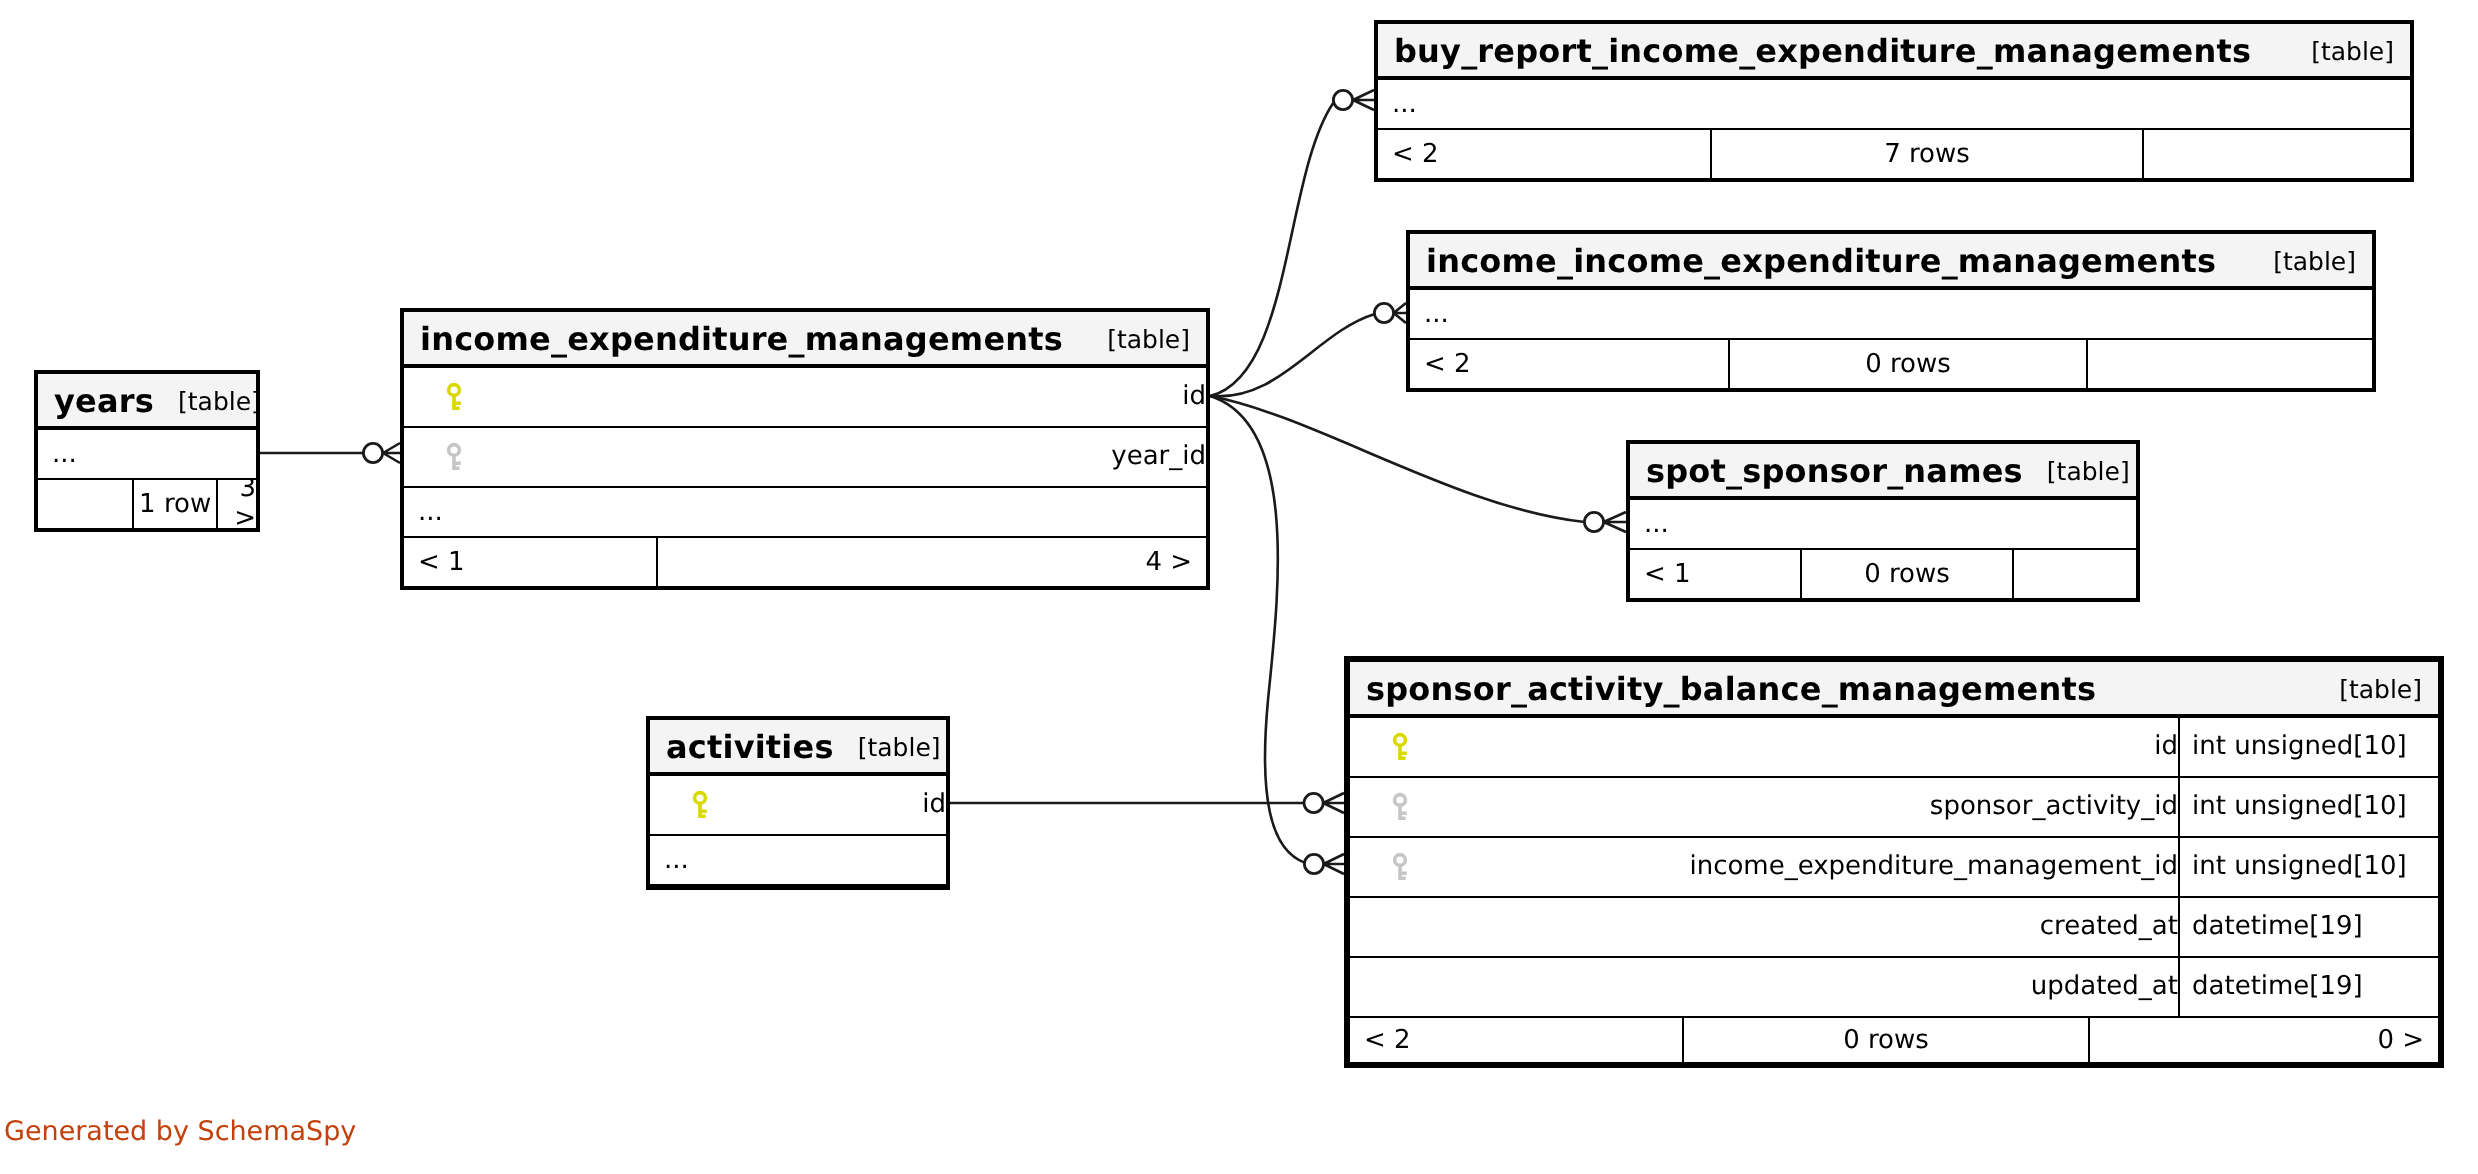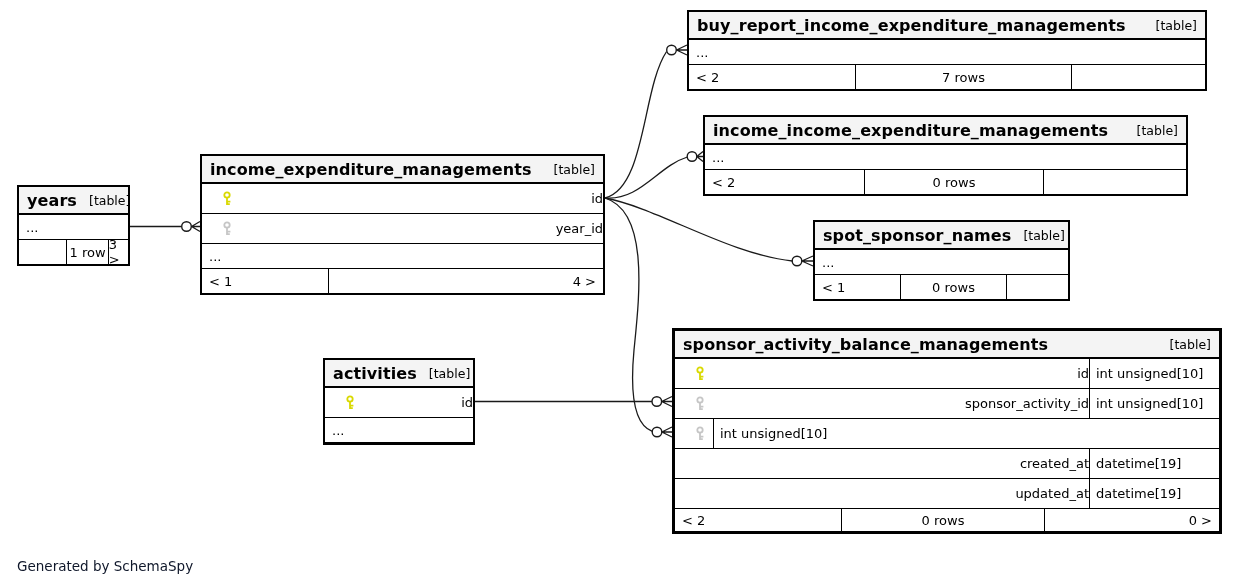--- a/index.html
+++ b/index.html
@@ -63,21 +63,21 @@
     align-items: center;
     border-left: 1.5px solid #000;
     padding-left: 6px;
     font-size: 13px;
   }
 
   .ftr { display: flex; height: 24px; font-size: 13px; align-items: stretch; }
   .f { display: flex; align-items: center; overflow: hidden; }
   .f + .f { border-left: 1.5px solid #000; }
   .f.al { justify-content: flex-start; padding-left: 7px; }
-  .f.ac { justify-content: center; }
+  .f.ac { justify-content: center; text-align: right; }
   .f.ar { justify-content: flex-end; padding-right: 7px; }
   .f.last { flex: 1 1 auto; }
 
   
   #t-years { left: 17px;  top: 185px; width: 113px; }
   #t-years .f1 { width: 22px; } #t-years .f2 { width: 50px; margin-left: 28px; }
 
   #t-iem   { left: 200px; top: 154px; width: 405px; }
   #t-iem .f1 { width: 126px; } #t-iem .f2 { width: 147px; }
 
@@ -112,24 +112,24 @@
   }
   #wires circle {
     fill: #ffffff;
     stroke: #1a1a1a;
     stroke-width: 1.4;
   }
 
   
   #gen-note {
     position: absolute;
-    left: 17px;
+    left: 2px;
     top: 558px;
     font-size: 13.5px;
-    color: #0f172a;
+    color: #c2410c;
   }
 </style>
 </head>
 <body>
 
 <svg id="wires">
 
   <g>
     <path d="M130 226.5 H181.5"></path>
     <circle cx="186.5" cy="226.5" r="4.8"></circle>
@@ -291,20 +291,21 @@
     <span class="fname">sponsor_activity_id</span>
     <span class="ftype">int unsigned[10]</span>
   </div>
   <div class="row field">
     <span class="kicon fk">
       <svg width="12" height="15" viewBox="0 0 12 15">
           <circle cx="6" cy="4" r="2.7" fill="none" stroke="currentColor" stroke-width="1.8"></circle>
           <path d="M6 6.7 V14 M6 10.6 H9.4 M6 13.1 H8.8" stroke="currentColor" stroke-width="1.8" fill="none"></path>
         </svg>
     </span>
+    <span class="fname">income_expenditure_management_id</span>
     <span class="ftype">int unsigned[10]</span>
   </div>
   <div class="row field">
     <span class="kicon none"></span>
     <span class="fname">created_at</span>
     <span class="ftype">datetime[19]</span>
   </div>
   <div class="row field">
     <span class="kicon none"></span>
     <span class="fname">updated_at</span>

